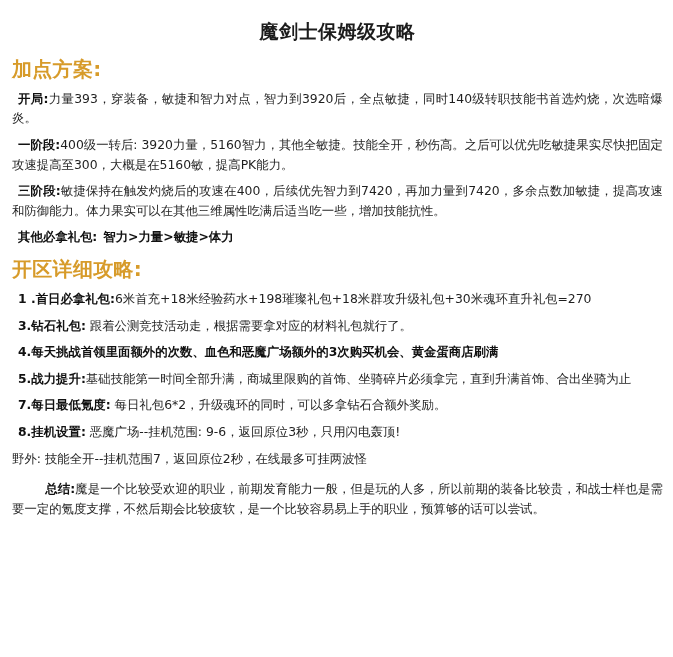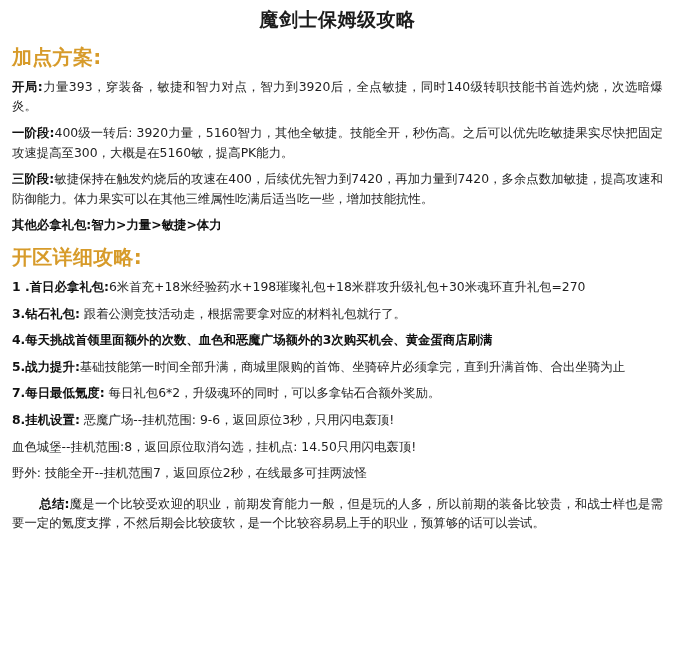--- a/index.html
+++ b/index.html
@@ -12,21 +12,21 @@
     width: 673px;
     height: 657px;
     font-family: "DejaVu Sans", "Liberation Sans", sans-serif;
     color: #1a1a1a;
     overflow: hidden;
   }
   .page {
     width: 673px;
     height: 657px;
     background: #ffffff;
-    padding: 4px 10px 0 12px;
+    padding: 16px 10px 0 12px;
     position: relative;
   }
   .doc-title {
     text-align: center;
     font-size: 19px;
     font-weight: bold;
     color: #1c1c1c;
     letter-spacing: 0.5px;
     margin: 4px 0 14px 0;
     line-height: 1.2;
@@ -43,20 +43,21 @@
     font-size: 12.4px;
     line-height: 1.58;
     color: #1f1f1f;
     margin: 0 0 7px 0;
     text-align: justify;
     word-break: break-all;
   }
   .para .lead {
     font-weight: bold;
     color: #111111;
+    margin-left: 6px;
   }
   .para.indent {
     text-indent: 2.2em;
   }
   .para.priority {
     font-weight: bold;
     margin-bottom: 10px;
   }
   .gap-before { margin-top: 11px; }
   .block-points { margin-bottom: 4px; }
@@ -92,20 +93,19 @@
 
     <p class="para"><span class="lead">4.每天挑战首领里面额外的次数、血色和恶魔广场额外的3次购买机会、黄金蛋商店刷满</span><span></span></p>
 
     <p class="para"><span class="lead">5.战力提升:</span><span>基础技能第一时间全部升满，商城里限购的首饰、坐骑碎片必须拿完，直到升满首饰、合出坐骑为止</span></p>
 
 
     <p class="para"><span class="lead">7.每日最低氪度:</span><span> 每日礼包6*2，升级魂环的同时，可以多拿钻石合额外奖励。</span></p>
 
     <p class="para"><span class="lead">8.挂机设置:</span><span> 恶魔广场--挂机范围: 9-6，返回原位3秒，只用闪电轰顶!</span></p>
 
-    <p class="para"><span>血色城堡--挂机范围:</span><span>8，返回原位取消勾选，挂机点: 14.50只用闪电轰顶!</span></p>
 
     <p class="para"><span>野外: </span><span>技能全开--挂机范围7，返回原位2秒，在线最多可挂两波怪</span></p>
   </div>
 
   <p class="para indent gap-before"><span class="lead">总结:</span><span>魔是一个比较受欢迎的职业，前期发育能力一般，但是玩的人多，所以前期的装备比较贵，和战士样也是需要一定的氪度支撑，不然后期会比较疲软，是一个比较容易易上手的职业，预算够的话可以尝试。</span></p>
 
 </div>
 
 </body></html>

